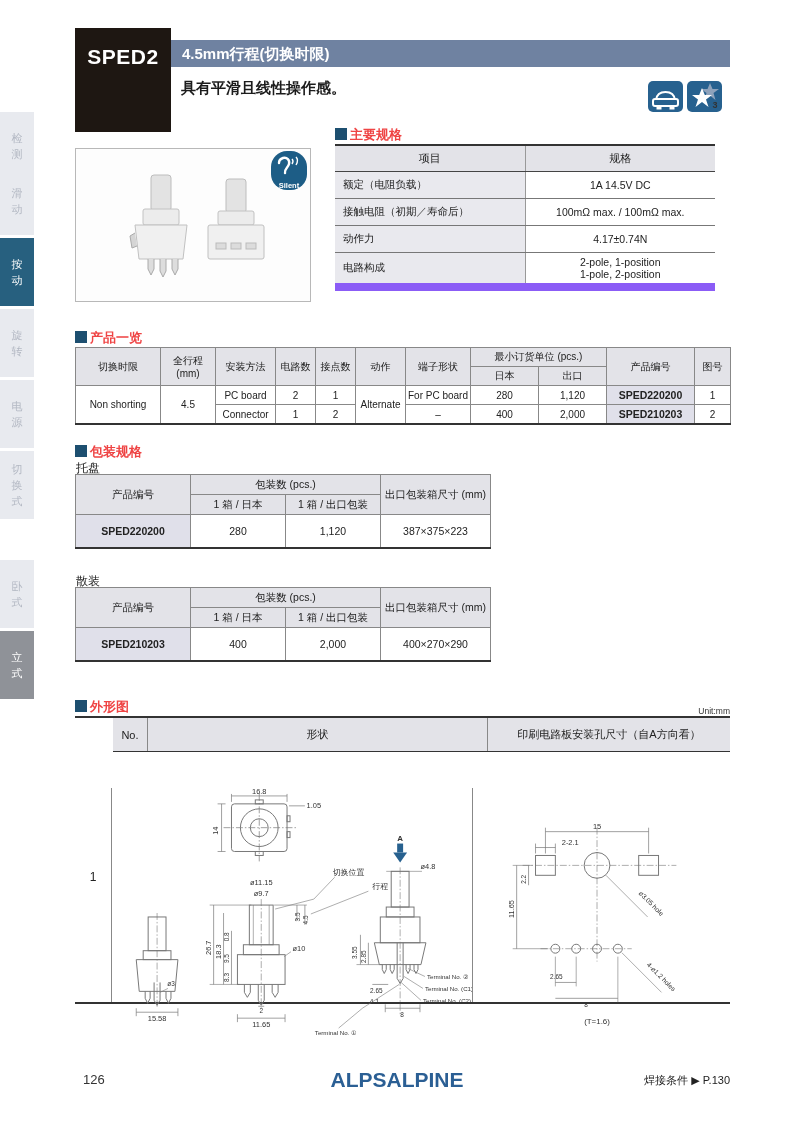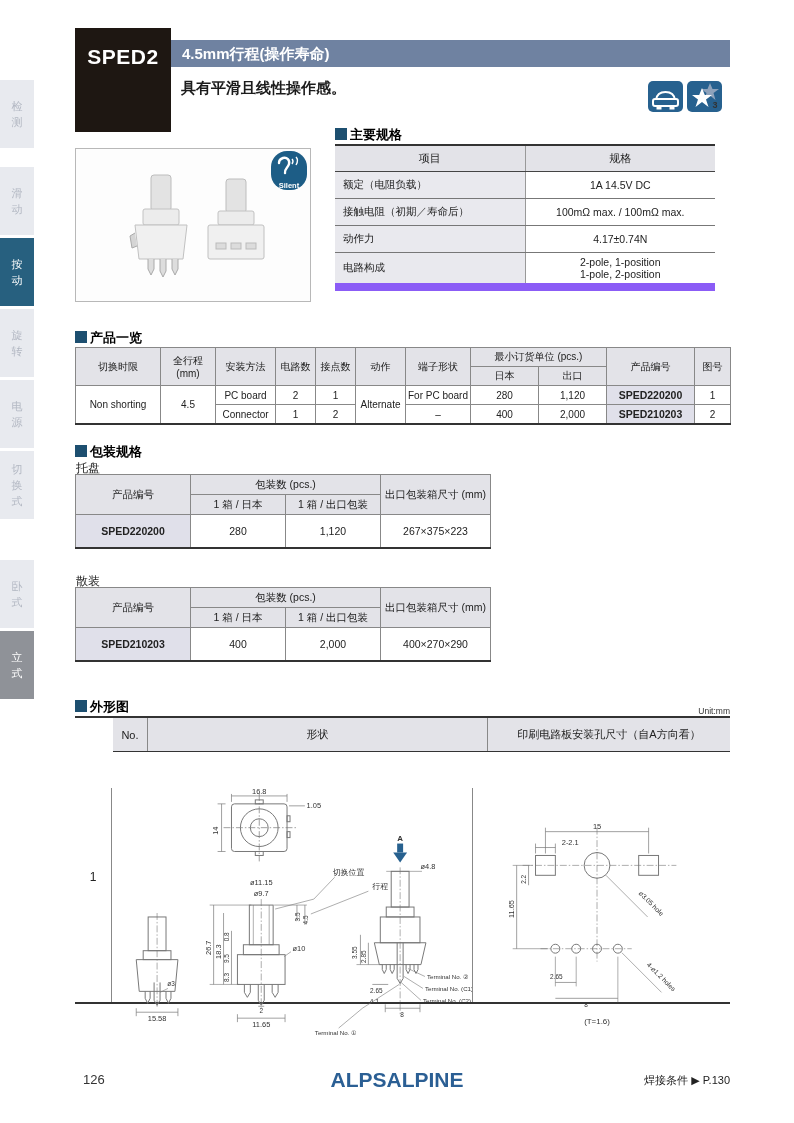--- a/index.html
+++ b/index.html
@@ -22,21 +22,21 @@
   .feat-icon{position:absolute;top:81px;width:35px;height:31px;background:#27618f;border-radius:5px;}
   .feat-icon svg{display:block;}
 
   
   .photo-box{position:absolute;left:75px;top:148px;width:234px;height:152px;border:1px solid #b8b8b8;background:#fdfdfd;}
   .silent-badge{position:absolute;left:271px;top:151px;width:36px;height:39px;background:#1d5d86;border-radius:16px;
                 text-align:center;box-sizing:border-box;padding-top:2px;}
   .silent-badge .txt{color:#fff;font-size:7.5px;font-weight:bold;display:block;margin-top:-2px;}
 
   
-  .sec-title{position:absolute;font-size:13px;font-weight:bold;color:#000000;}
+  .sec-title{position:absolute;font-size:13px;font-weight:bold;color:#ef4444;}
   .sec-title .sq{display:inline-block;width:12px;height:12px;background:#1d4f70;margin-right:3px;vertical-align:-1px;}
   .sub-label{position:absolute;font-size:12px;color:#1c1c1c;}
 
   
   table{border-collapse:collapse;table-layout:fixed;}
   th{font-weight:normal;}
 
   .spec-table{position:absolute;left:335px;top:144px;width:380px;font-size:10.5px;
               border-top:2px solid #333;border-bottom:8px solid #8b5cf6;}
   .spec-table th{background:#e3e3e8;border-bottom:1.5px solid #444;padding:5px 4px;font-size:11px;}
@@ -77,21 +77,21 @@
   .page-num{position:absolute;left:83px;top:1072px;font-size:13px;color:#333;}
   .logo{position:absolute;left:50%;top:1068px;transform:translateX(-50%);
         font-size:21px;font-weight:bold;color:#2b5f94;letter-spacing:0px;}
   .solder-link{position:absolute;left:560px;top:1073px;width:170px;text-align:right;font-size:11px;color:#222;}
 </style>
 </head>
 <body>
 
 <div class="page">
 
-  <div class="side-tab" style="top:80px">
+  <div class="side-tab" style="top:112px">
       <span>检测</span>
     </div>
   <div class="side-tab" style="top:167px">
       <span>滑动</span>
     </div>
   <div class="side-tab active" style="top:238px">
       <span>按动</span>
     </div>
   <div class="side-tab" style="top:309px">
       <span>旋转</span>
@@ -103,21 +103,21 @@
       <span>切换式</span>
     </div>
   <div class="side-tab" style="top:560px">
       <span>卧式</span>
     </div>
   <div class="side-tab gray" style="top:631px">
       <span>立式</span>
     </div>
 
   <div class="model-box"><span>SPED2</span></div>
-  <div class="title-bar"><span>4.5mm行程(操作寿命)</span></div>
+  <div class="title-bar"><span>4.5mm行程(切换时限)</span></div>
   <div class="subtitle">具有平滑且线性操作感。</div>
 
   <div class="feat-icon" style="left:648px">
     <svg width="35" height="31" viewBox="0 0 35 31">
       <path d="M8 19 q1 -8 9.5 -8 q8.5 0 9.5 8" fill="none" stroke="#fff" stroke-width="2"></path>
       <rect x="5" y="18" width="25" height="7" rx="2" fill="none" stroke="#fff" stroke-width="2"></rect>
       <rect x="8.5" y="25.5" width="5" height="3" fill="#fff"></rect>
       <rect x="21.5" y="25.5" width="5" height="3" fill="#fff"></rect>
       <line x1="11" y1="18" x2="24" y2="18" stroke="#fff" stroke-width="1.5"></line>
     </svg>
@@ -269,21 +269,21 @@
       <tr>
         <th>1 箱 / 日本</th>
         <th>1 箱 / 出口包装</th>
       </tr>
     </thead>
     <tbody>
       <tr>
         <td class="code">SPED220200</td>
         <td>280</td>
         <td>1,120</td>
-        <td>267×375×223</td>
+        <td>387×375×223</td>
       </tr>
     </tbody>
   </table>
 
   <div class="sub-label" style="left:76px;top:573px">散装</div>
   <table class="pack-table" style="top:587px">
     <colgroup>
         <col style="width:115px">
         <col style="width:95px">
         <col style="width:95px">

